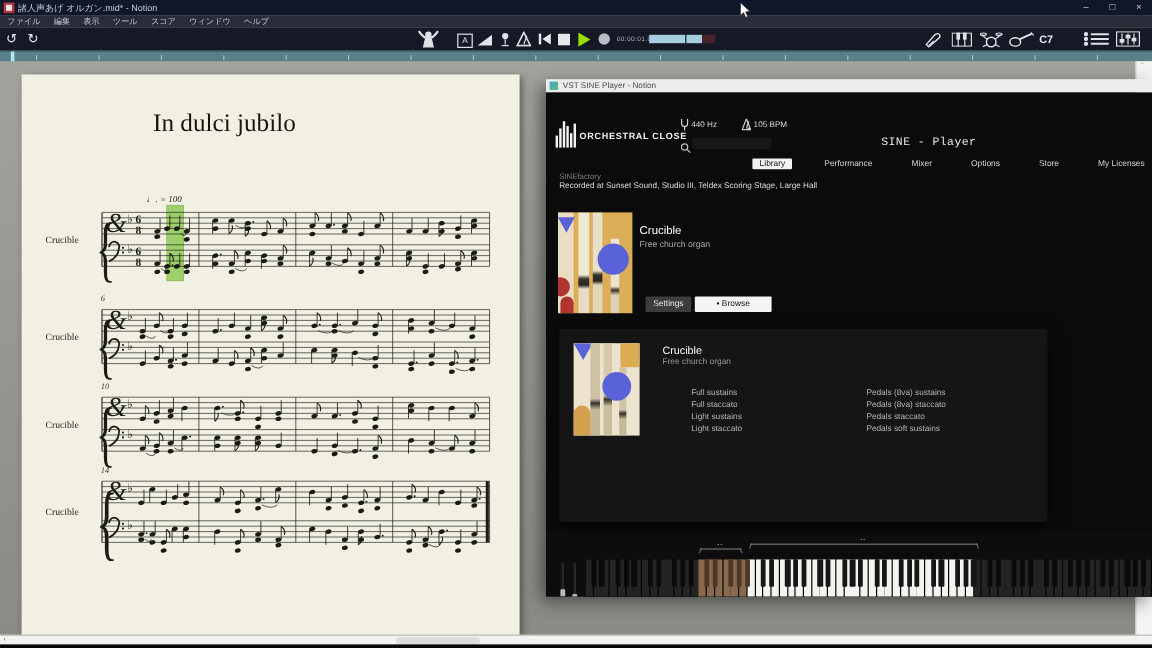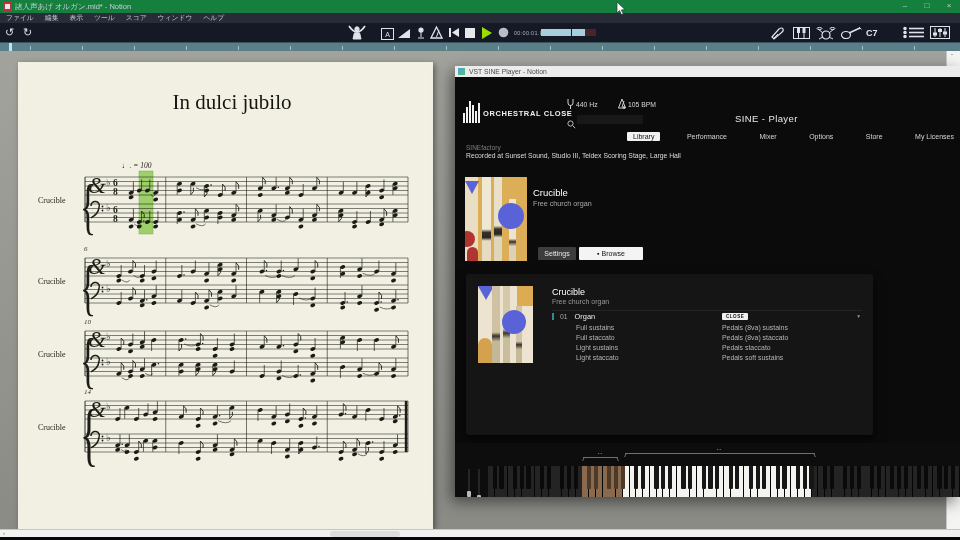--- a/index.html
+++ b/index.html
@@ -1,56 +1,56 @@
 <!DOCTYPE html>
 <html><head>
 <meta charset="utf-8">
 <style>
   html,body{margin:0;padding:0;background:#000;}
   #root{position:relative;width:960px;height:540px;overflow:hidden;
         font-family:"Liberation Sans",sans-serif;background:#96968f;}
   .abs{position:absolute;}
   
-  #titlebar{left:0;top:0;width:960px;height:13px;background:#15803d;color:#c9cdd6;}
+  #titlebar{left:0;top:0;width:960px;height:13px;background:#0f172a;color:#c9cdd6;}
   #title-text{left:15px;top:2px;font-size:7.5px;}
   .winbtn{top:0;width:22px;height:13px;text-align:center;font-size:8px;line-height:12px;color:#c9cdd6;}
   #menubar{left:0;top:13px;width:960px;height:10px;background:#272c38;display:flex;align-items:center;padding-left:6px;box-sizing:border-box;}
   .menu-item{font-size:6.8px;color:#c4c8d0;margin-right:11px;}
   
   #toolbar{left:0;top:23px;width:960px;height:19px;background:#141925;border-bottom:1px solid #05070c;}
   .tb{position:absolute;top:2px;height:15px;display:flex;align-items:center;justify-content:center;color:#dfe2e8;}
   .tbtxt{font-size:11px;}
   #time-display{font-size:5.5px;color:#aeb2ba;letter-spacing:.3px;}
   #chord-display{font-size:9px;font-weight:bold;color:#e8eaee;}
   #progress-bar{top:6px;height:7px;}
   
   #ruler{left:0;top:42px;width:960px;height:9px;background:#5a7f88;border-top:1px solid #38545a;border-bottom:1px solid #45646b;}
   .tick{position:absolute;top:3px;width:1px;height:4px;background:#9fc0c6;}
   #playhead{left:9px;top:0;width:3px;height:9px;background:#aeeaf2;}
   
   #workspace{left:0;top:51px;width:960px;height:478px;background:linear-gradient(#a3a39e,#8b8b86);}
   #page{left:18px;top:11px;width:415px;height:467px;background:#f2f0e3;box-shadow:2px 2px 6px rgba(0,0,0,.45);}
-  #score-title{left:0;top:28px;width:338px;text-align:center;font-family:"Liberation Serif",serif;font-size:21px;color:#15150f;padding-left:45px;}
+  #score-title{left:0;top:28px;width:338px;text-align:center;font-family:"Liberation Serif",serif;font-size:21px;color:#15150f;}
   
   #hscroll{left:0;top:529px;width:960px;height:8px;background:#f2f2f1;border-top:1px solid #c6c6c4;}
   #hthumb{left:330px;top:1px;width:70px;height:6px;background:#dddddb;border-radius:3px;}
   #hleft{left:3px;top:0px;font-size:6px;color:#666;}
   #bottomstrip{left:0;top:537px;width:960px;height:3px;background:#090909;}
   #vscroll{left:946px;top:51px;width:14px;height:478px;background:#f4f4f3;border-left:1px solid #c6c6c4;}
   #vup{left:4px;top:2px;font-size:6px;color:#666;}
   
   #vst{left:455px;top:66px;width:505px;height:431px;box-shadow:-4px 5px 14px rgba(0,0,0,.5);}
   #vst-titlebar{left:0;top:0;width:505px;height:11px;background:#ececec;display:flex;align-items:center;}
   #vst-title{font-size:6.8px;color:#4a4a4a;margin-left:4px;}
   #vst-body{left:0;top:11px;width:505px;height:420px;background:#0b0b0b;overflow:hidden;}
   .otbar{background:#f2f2f2;width:2px;position:absolute;bottom:0;}
   #ot-brand{left:28px;top:32px;font-size:7.5px;font-weight:bold;letter-spacing:.6px;color:#f0f0f0;}
   #vst-search-box{left:122px;top:38px;width:66px;height:9px;background:#181818;border-radius:1px;}
   .hdr-meta{font-size:6.8px;color:#d8d8d8;}
-  #sine-title{left:280px;top:36px;width:110px;text-align:left;font-size:9.5px;color:#e9e9e9;letter-spacing:.4px;}
+  #sine-title{left:264px;top:36px;width:110px;text-align:center;font-size:9.5px;color:#e9e9e9;letter-spacing:.4px;font-family:Liberation Mono, monospace;}
   #vst-tabs{left:172px;top:55px;width:333px;display:flex;justify-content:space-between;align-items:center;}
   .vtab{font-size:7px;color:#d5d5d5;padding:1px 6px;white-space:nowrap;}
   .vtab.active{background:#f2f2f2;color:#111;border-radius:1px;}
   #collection-label{left:11px;top:67px;font-size:6.5px;color:#7d7d7d;}
   #collection-desc{left:11px;top:75px;font-size:6.8px;color:#dcdcdc;}
   .art{overflow:hidden;position:relative;}
   .pipe{position:absolute;top:0;}
   #card-name{left:78px;top:110px;font-size:9.5px;color:#fff;}
   #card-sub{left:78px;top:122px;font-size:7.2px;color:#a8a8a8;}
   .btn{display:flex;align-items:center;justify-content:center;font-size:7px;border-radius:1px;}
@@ -909,27 +909,20 @@
           <div class="abs" style="left:0;top:0;width:0;height:0;border-left:8px solid transparent;border-right:8px solid transparent;border-top:14px solid #5a62d8;"></div>
           <div class="abs" style="right:0;top:0;width:16px;height:20px;background:#ddab52;"></div>
           <div class="abs" style="left:14px;width:8px;height:77px;background:linear-gradient(#cfc2a2 60%,#37322b 65%,#c4b796 72%);"></div>
           <div class="abs" style="left:25px;width:7px;height:77px;background:linear-gradient(#d6c9aa 56%,#37322b 61%,#cabd9c 68%);"></div>
           <div class="abs" style="left:38px;top:20px;width:6px;height:57px;background:linear-gradient(#d2c5a6 62%,#37322b 68%,#c6b998 76%);"></div>
           <div class="abs" style="left:24px;top:24px;width:24px;height:24px;border-radius:50%;background:#5a62d8;"></div>
           <div class="abs" style="left:0px;top:52px;width:14px;height:25px;background:#d4a24e;border-radius:7px 7px 0 0;"></div>
         </div>
         <div class="abs" id="exp-name">Crucible</div>
         <div class="abs" id="exp-sub">Free church organ</div>
-        <div class="abs" id="slot-row">
-          <div id="slot-bar"></div>
-          <span id="slot-num">01</span>
-          <span id="slot-name">Organ</span>
-          <span id="close-badge">CLOSE</span>
-          <span id="slot-caret">▾</span>
-        </div>
         <ul class="abs artic-list" id="artic-left">
             <li>Full sustains</li>
             <li>Full staccato</li>
             <li>Light sustains</li>
             <li>Light staccato</li>
           </ul>
         <ul class="abs artic-list" id="artic-right">
             <li>Pedals (8va) sustains</li>
             <li>Pedals (8va) staccato</li>
             <li>Pedals staccato</li>

